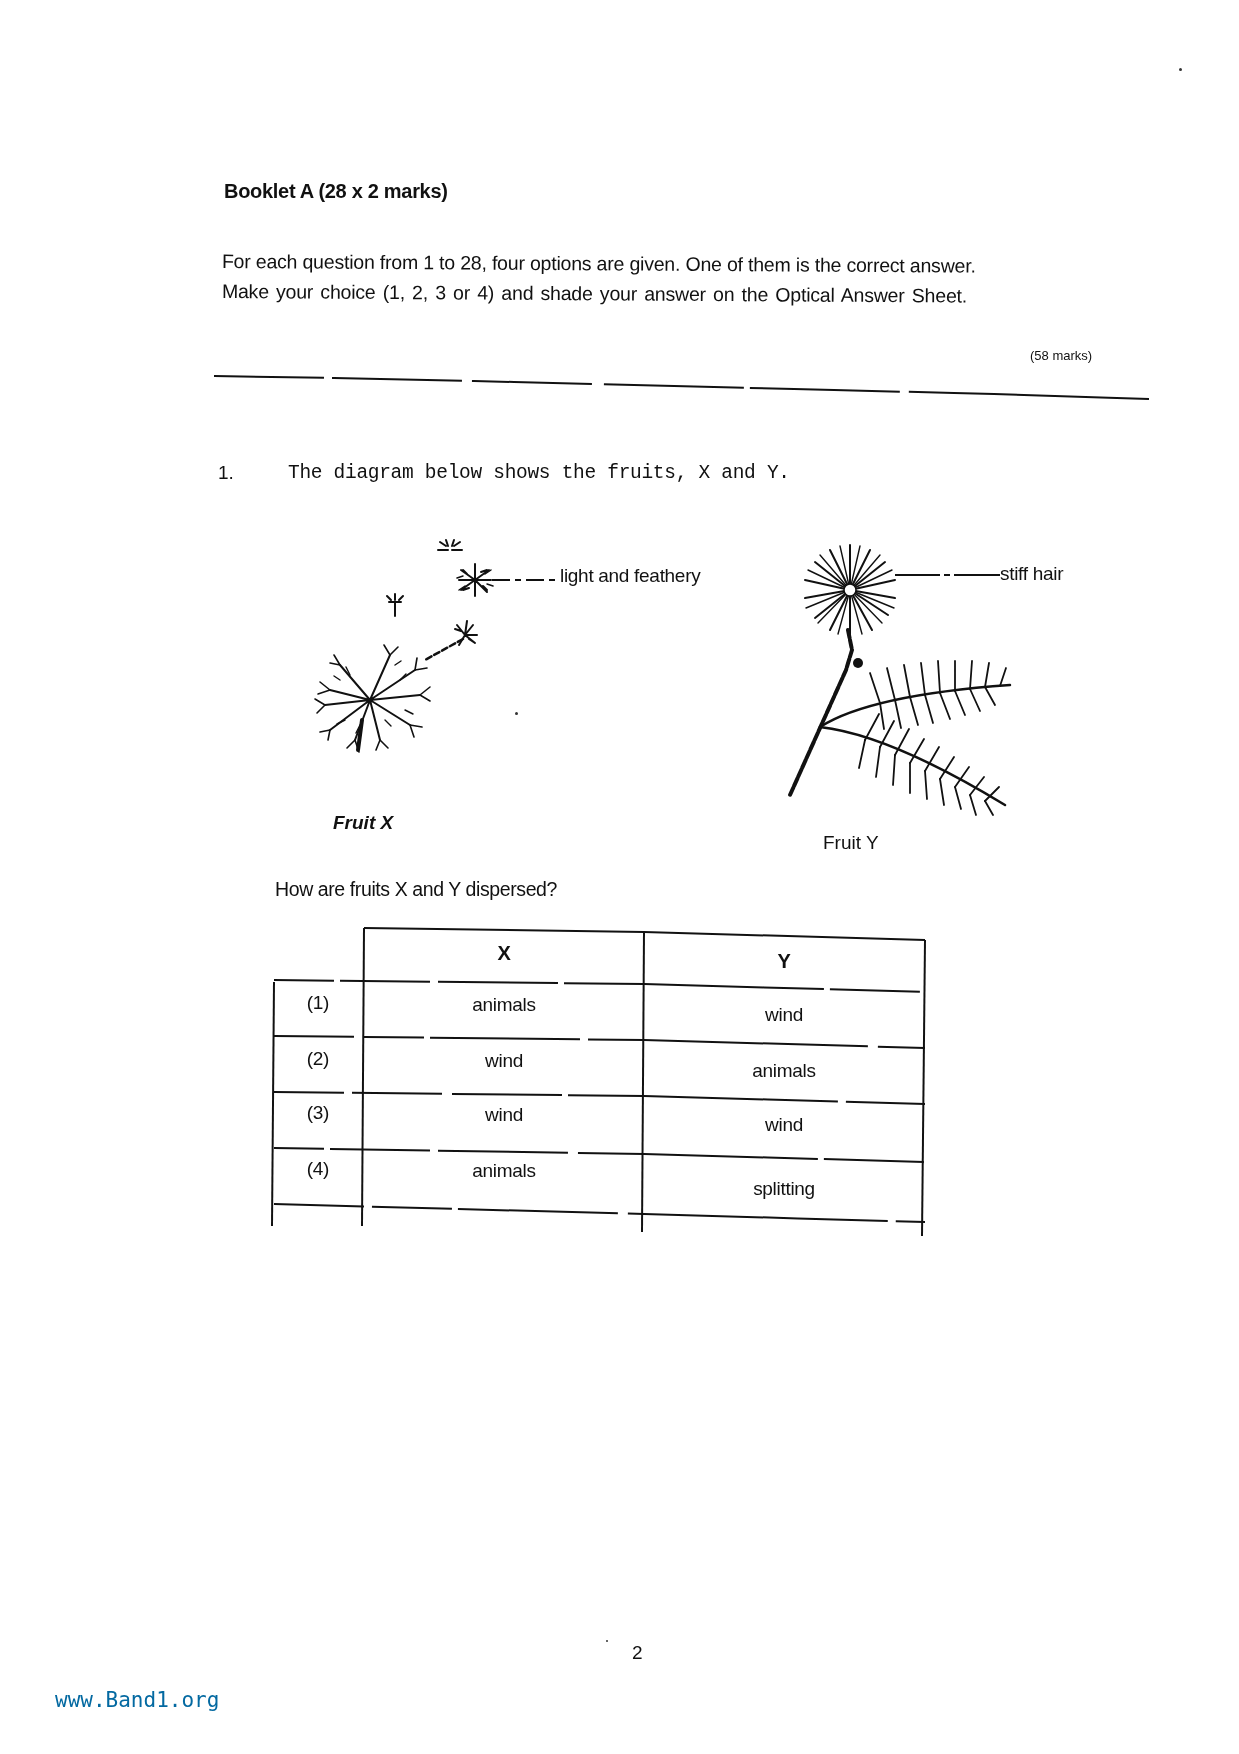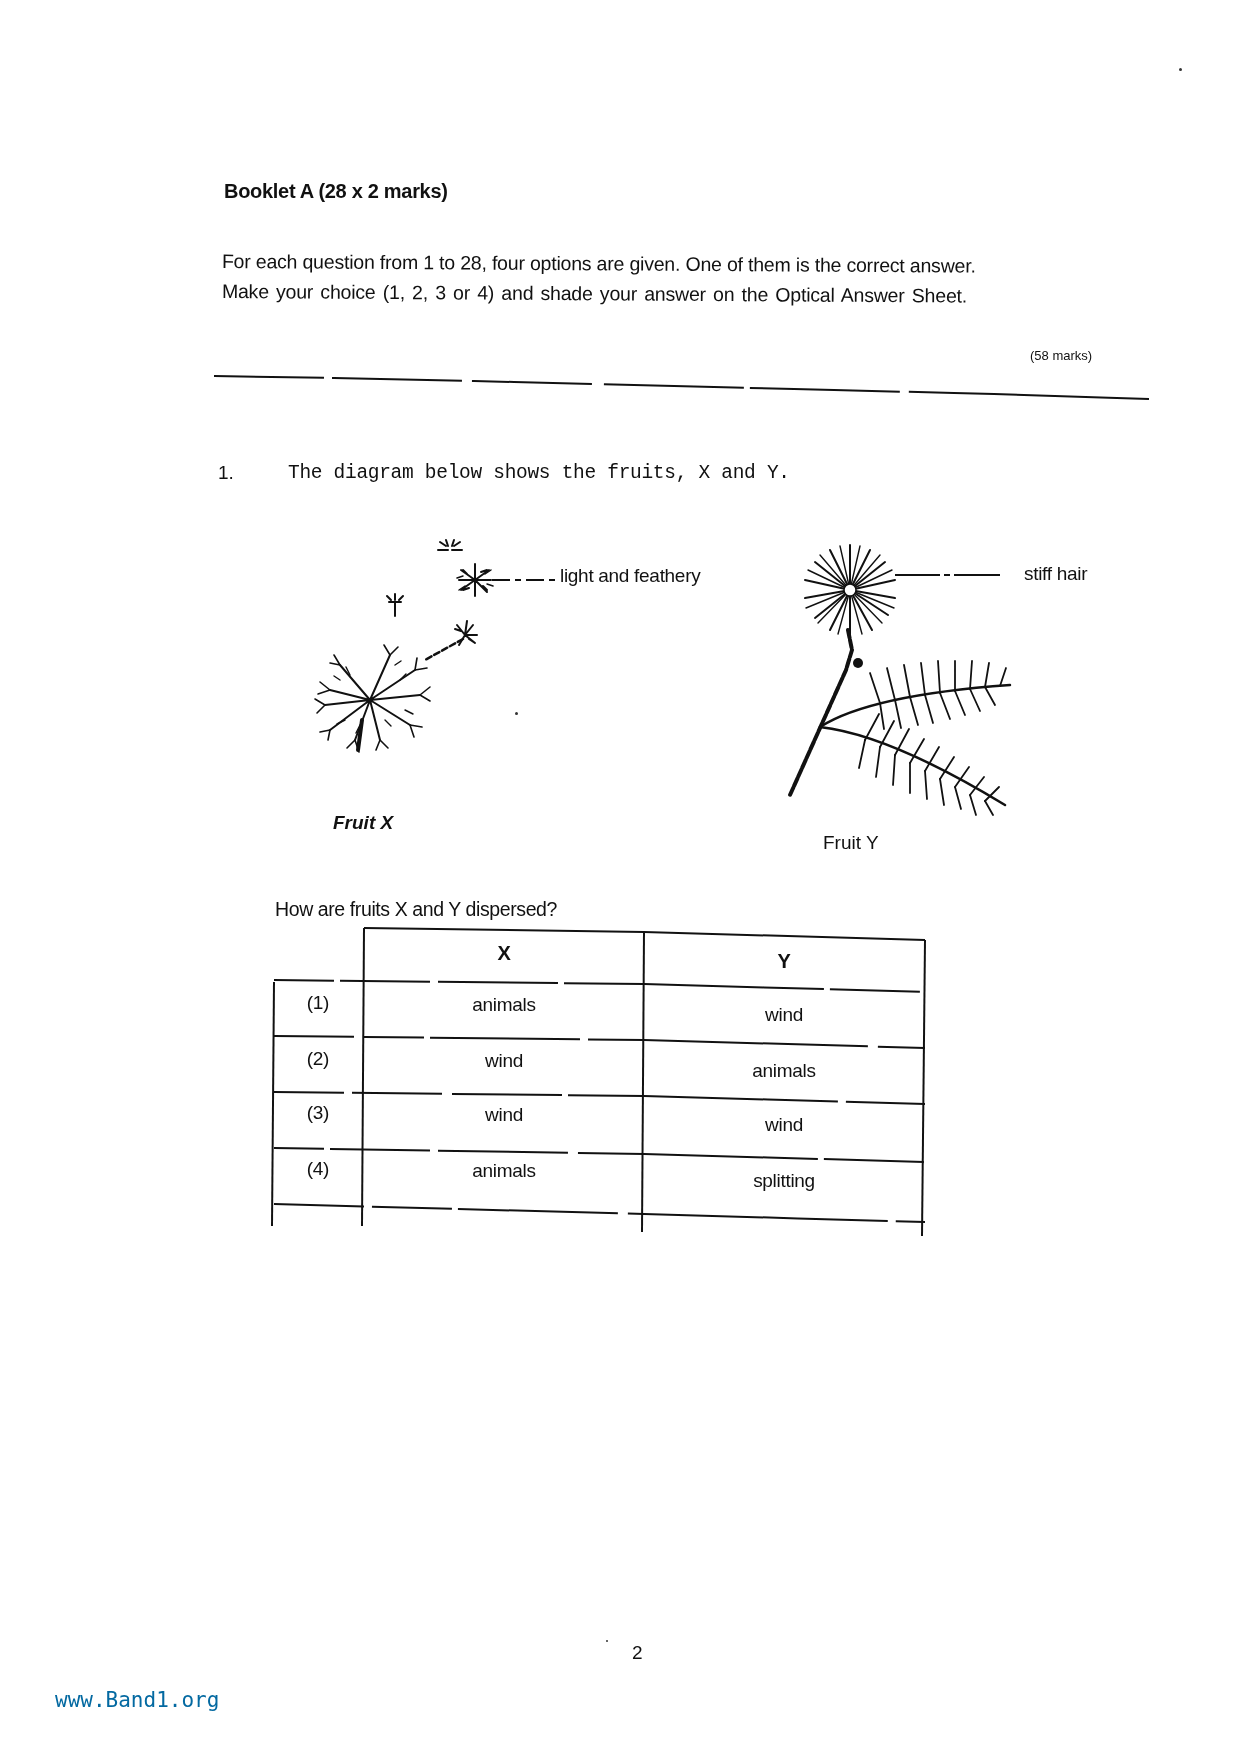--- a/index.html
+++ b/index.html
@@ -10,21 +10,21 @@
     .instr { left: 222px; font-size: 19.5px; white-space: nowrap; letter-spacing: -0.2px; }
     .instr.l1 { top: 250px; transform: rotate(0.35deg); transform-origin: left top; }
     .instr.l2 { top: 280px; transform: rotate(0.35deg); transform-origin: left top; word-spacing: 2px; }
     .marks { left: 1030px; top: 348px; font-size: 13px; }
     .divider { left: 214px; top: 372px; width: 935px; height: 30px; }
     .qnum { left: 218px; top: 462px; font-size: 19px; }
     .qtext { left: 288px; top: 462px; font-size: 19.5px; letter-spacing: -0.3px; font-family: Liberation Mono, monospace; }
     .label { font-size: 19px; letter-spacing: -0.3px; }
     .fruit-label { font-size: 19px; font-weight: bold; font-style: italic; }
     .fruit-y-label { font-size: 19px; font-weight: normal; }
-    .q2 { left: 275px; top: 878px; font-size: 19.5px; letter-spacing: -0.4px; margin-top: 20px; }
+    .q2 { left: 275px; top: 878px; font-size: 19.5px; letter-spacing: -0.4px; }
     .answer-table { left: 270px; top: 926px; width: 660px; height: 310px; }
     .cell { position: absolute; font-size: 19px; text-align: center; letter-spacing: -0.3px; }
     .hcell { font-weight: bold; font-size: 20px; }
     .page-num { left: 632px; top: 1642px; font-size: 19px; }
     .watermark { left: 55px; top: 1688px; font-family: "DejaVu Sans Mono", monospace; font-size: 21px; color: #0369a1; }
     .speck { width: 3px; height: 3px; background: #333; border-radius: 50%; }
   </style>
 </head>
 <body>
 
@@ -101,21 +101,21 @@
     </g>
 
     <g stroke-width="1.8">
       <path d="M95 205 l14 -26 M110 212 l14 -26 M125 220 l14 -26 M140 228 l14 -24 M155 236 l14 -24 M170 244 l14 -22 M185 252 l14 -20 M200 260 l14 -18 M215 266 l14 -14"></path>
       <path d="M95 205 l-6 28 M110 212 l-4 30 M125 220 l-2 30 M140 228 l0 30 M155 236 l2 28 M170 244 l4 26 M185 252 l6 22 M200 260 l6 20 M215 266 l8 14"></path>
     </g>
   </g>
 
   <path d="M125 40 L230 40" stroke="#111" stroke-width="2" stroke-dasharray="45 4 6 4 50 0"></path>
 </svg>
-<div class="abs label" style="left:1000px; top:563px;margin-left:24px;">stiff hair</div>
+<div class="abs label" style="left:1000px; top:563px;">stiff hair</div>
 <div class="abs fruit-y-label" style="left:823px; top:832px;">Fruit Y</div>
 
 <div class="abs q2">How are fruits X and Y dispersed?</div>
 
 <div class="abs answer-table">
   <svg style="position:absolute; left:0; top:0; width:660px; height:310px;" viewBox="0 0 660 310">
     <g stroke="#111" stroke-width="2" fill="none">
 
       <path d="M94 2 L374 6 L655 14"></path>
 
@@ -152,20 +152,20 @@
 
   <div>
     <div class="cell" style="left:4px; top:176px; width:88px;">(3)</div>
     <div class="cell" style="left:94px; top:178px; width:280px;">wind</div>
     <div class="cell" style="left:374px; top:188px; width:280px;">wind</div>
   </div>
 
   <div>
     <div class="cell" style="left:4px; top:232px; width:88px;">(4)</div>
     <div class="cell" style="left:94px; top:234px; width:280px;">animals</div>
-    <div class="cell" style="left:374px; top:244px; width:280px;">splitting</div>
+    <div class="cell" style="left:374px; top:252px; width:280px;">splitting</div>
   </div>
 </div>
 
 <div class="abs speck" style="left:606px; top:1640px; width:2px; height:2px;"></div>
 <div class="abs page-num">2</div>
 <div class="abs speck" style="left:1179px; top:68px; width:3px; height:3px;"></div>
 <div class="abs watermark">www.Band1.org</div>
 
 </body></html>

